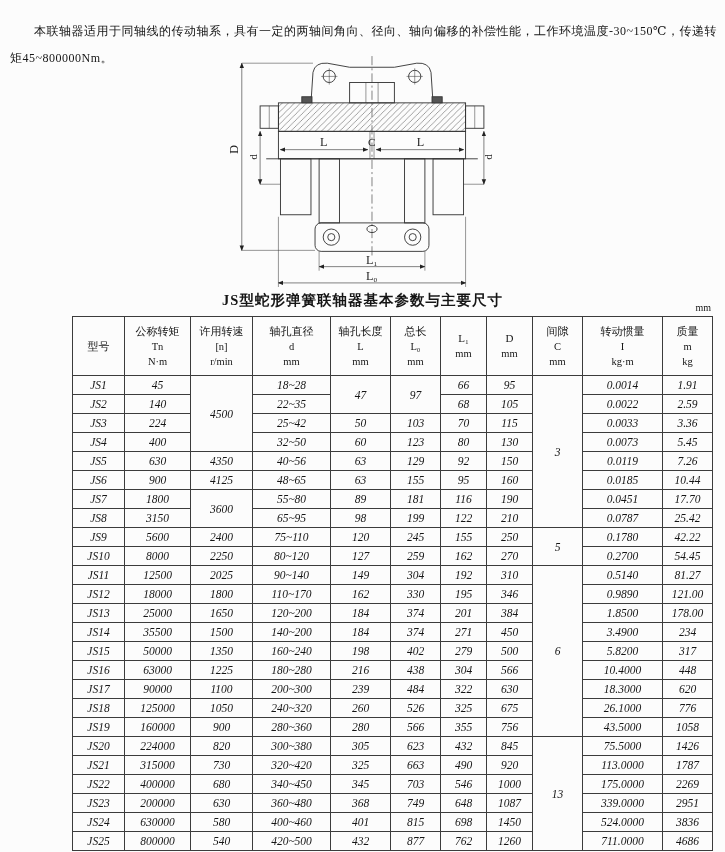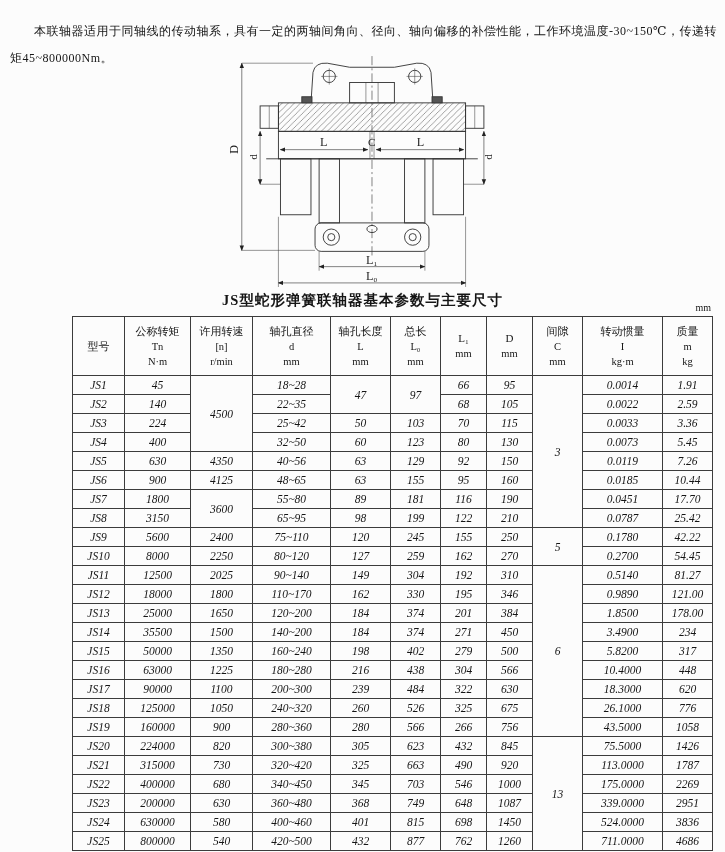--- a/index.html
+++ b/index.html
@@ -404,21 +404,21 @@
         <td>26.1000</td>
         <td>776</td>
       </tr>
       <tr>
         <td>JS19</td>
         <td>160000</td>
         <td>900</td>
         <td>280~360</td>
         <td>280</td>
         <td>566</td>
-        <td>266</td>
+        <td>355</td>
         <td>756</td>
         <td>43.5000</td>
         <td>1058</td>
       </tr>
       <tr>
         <td>JS20</td>
         <td>224000</td>
         <td>820</td>
         <td>300~380</td>
         <td>305</td>

